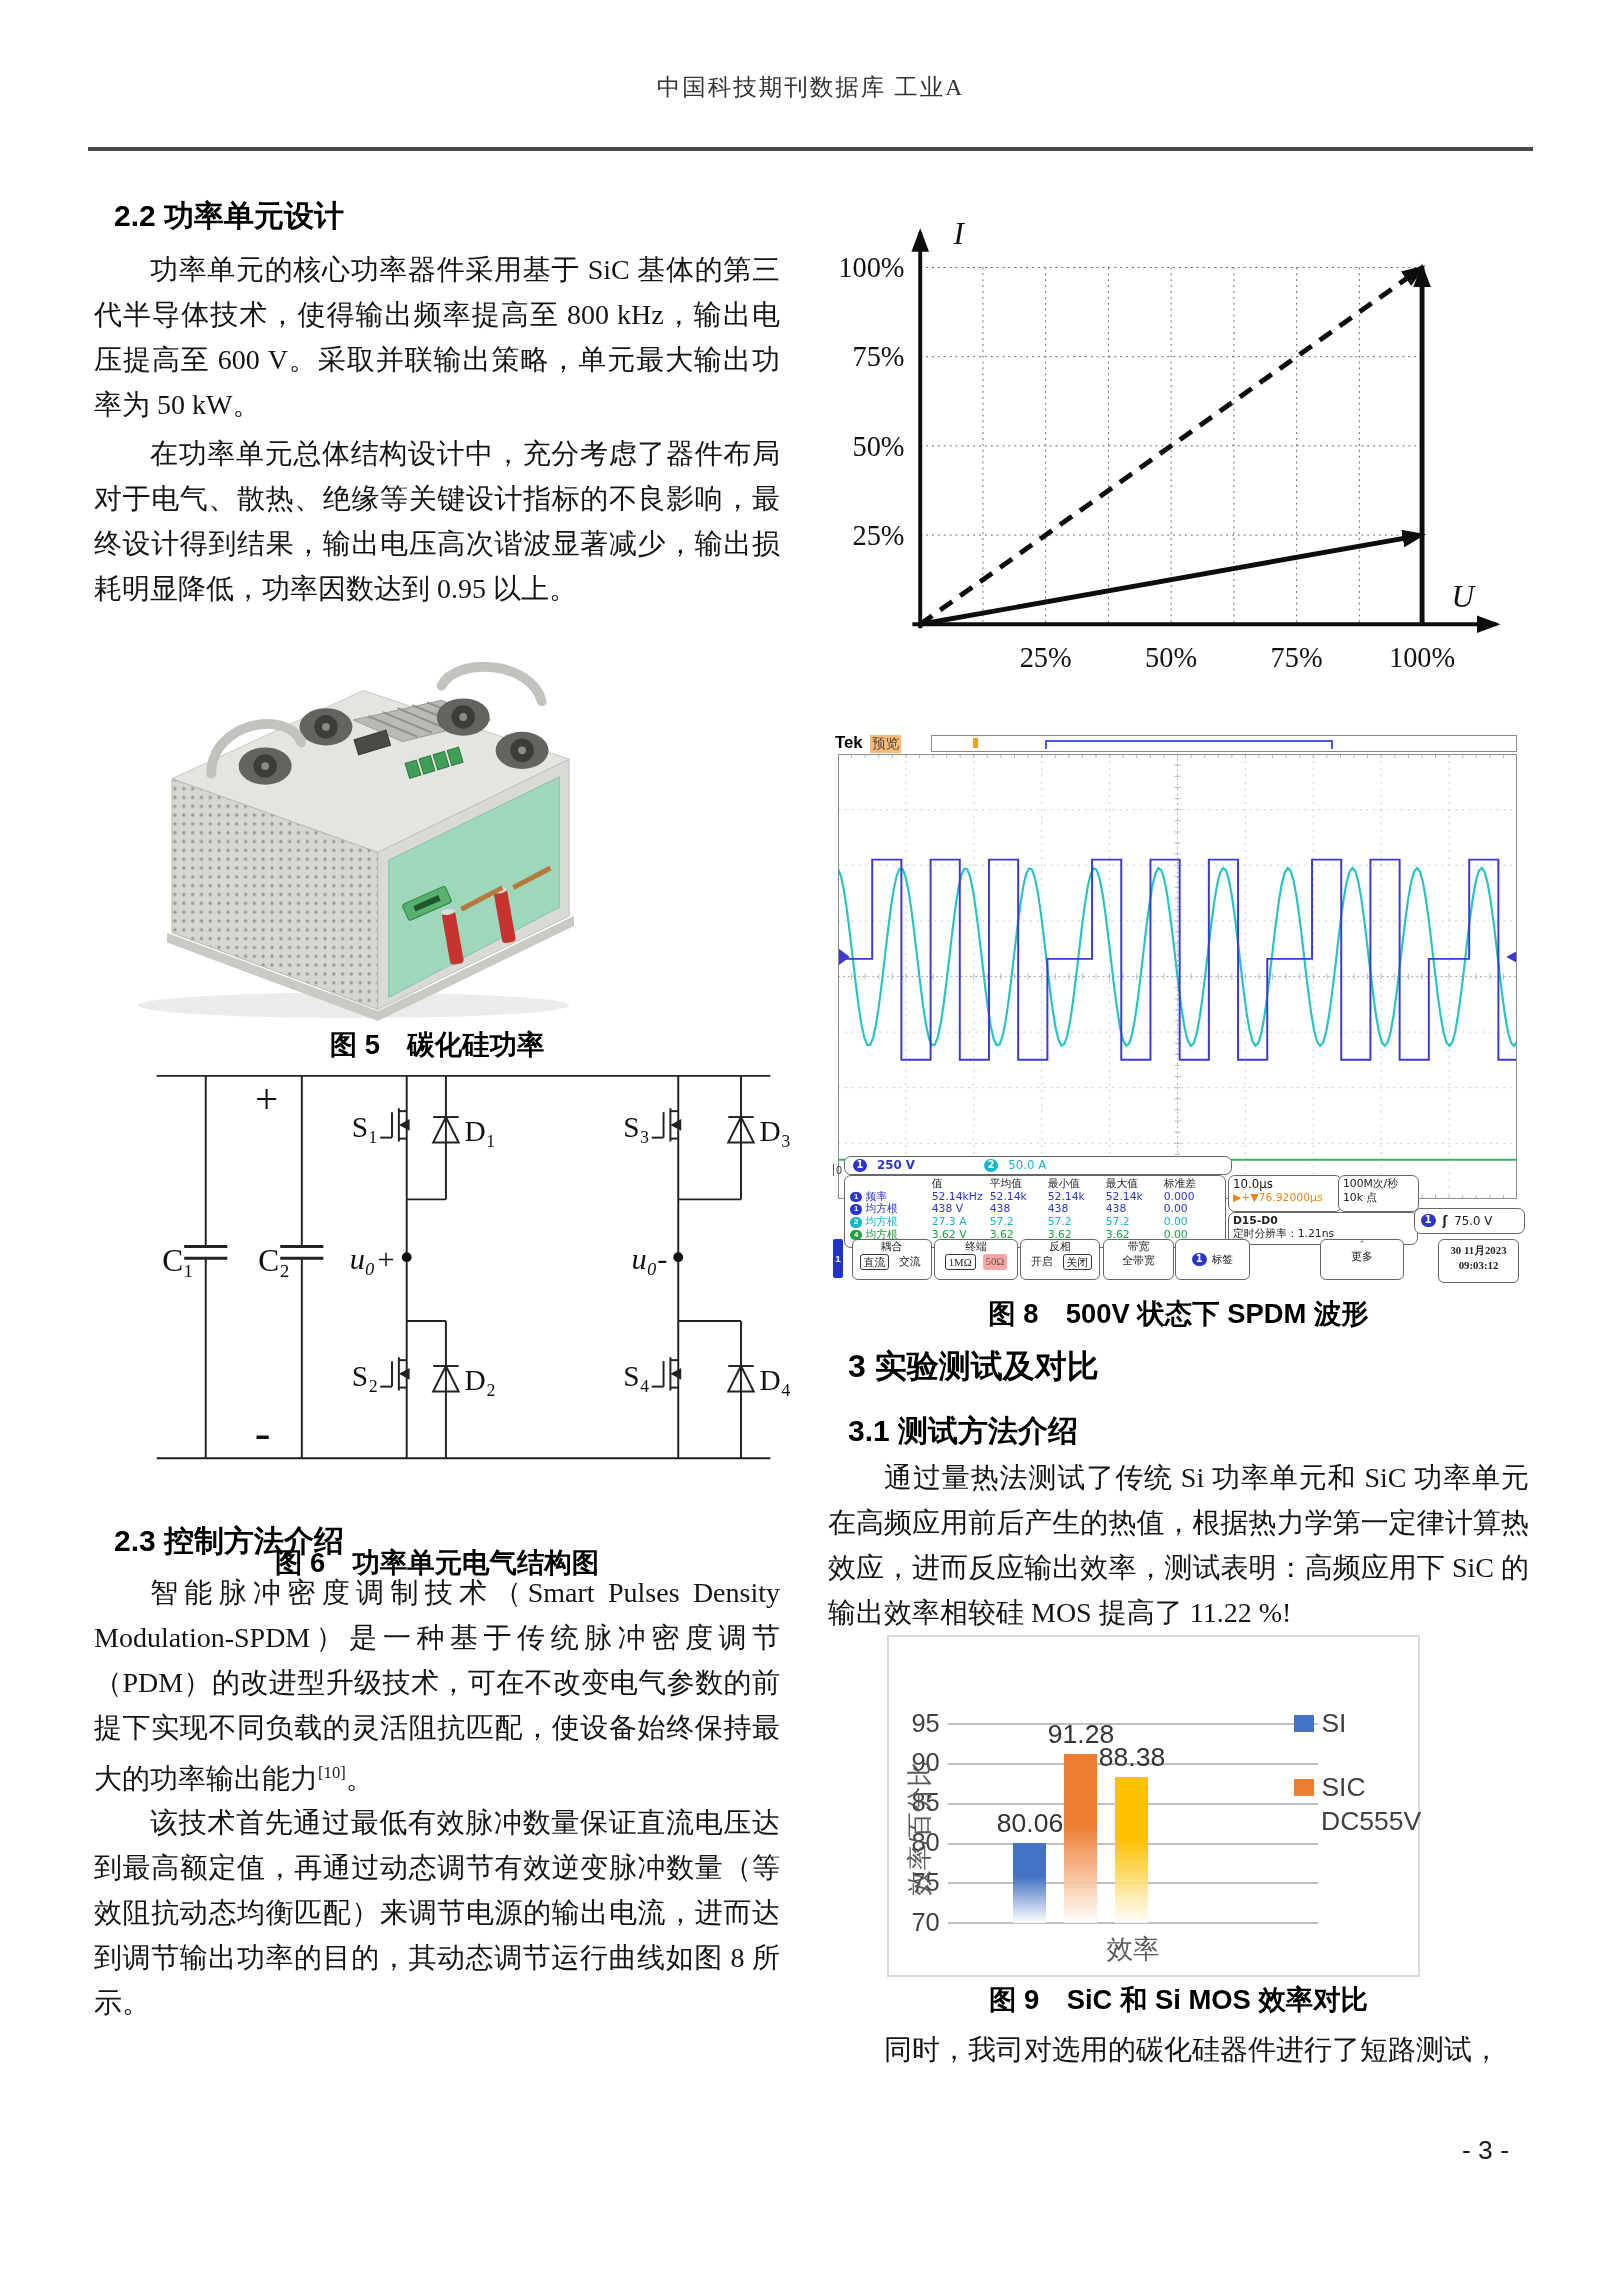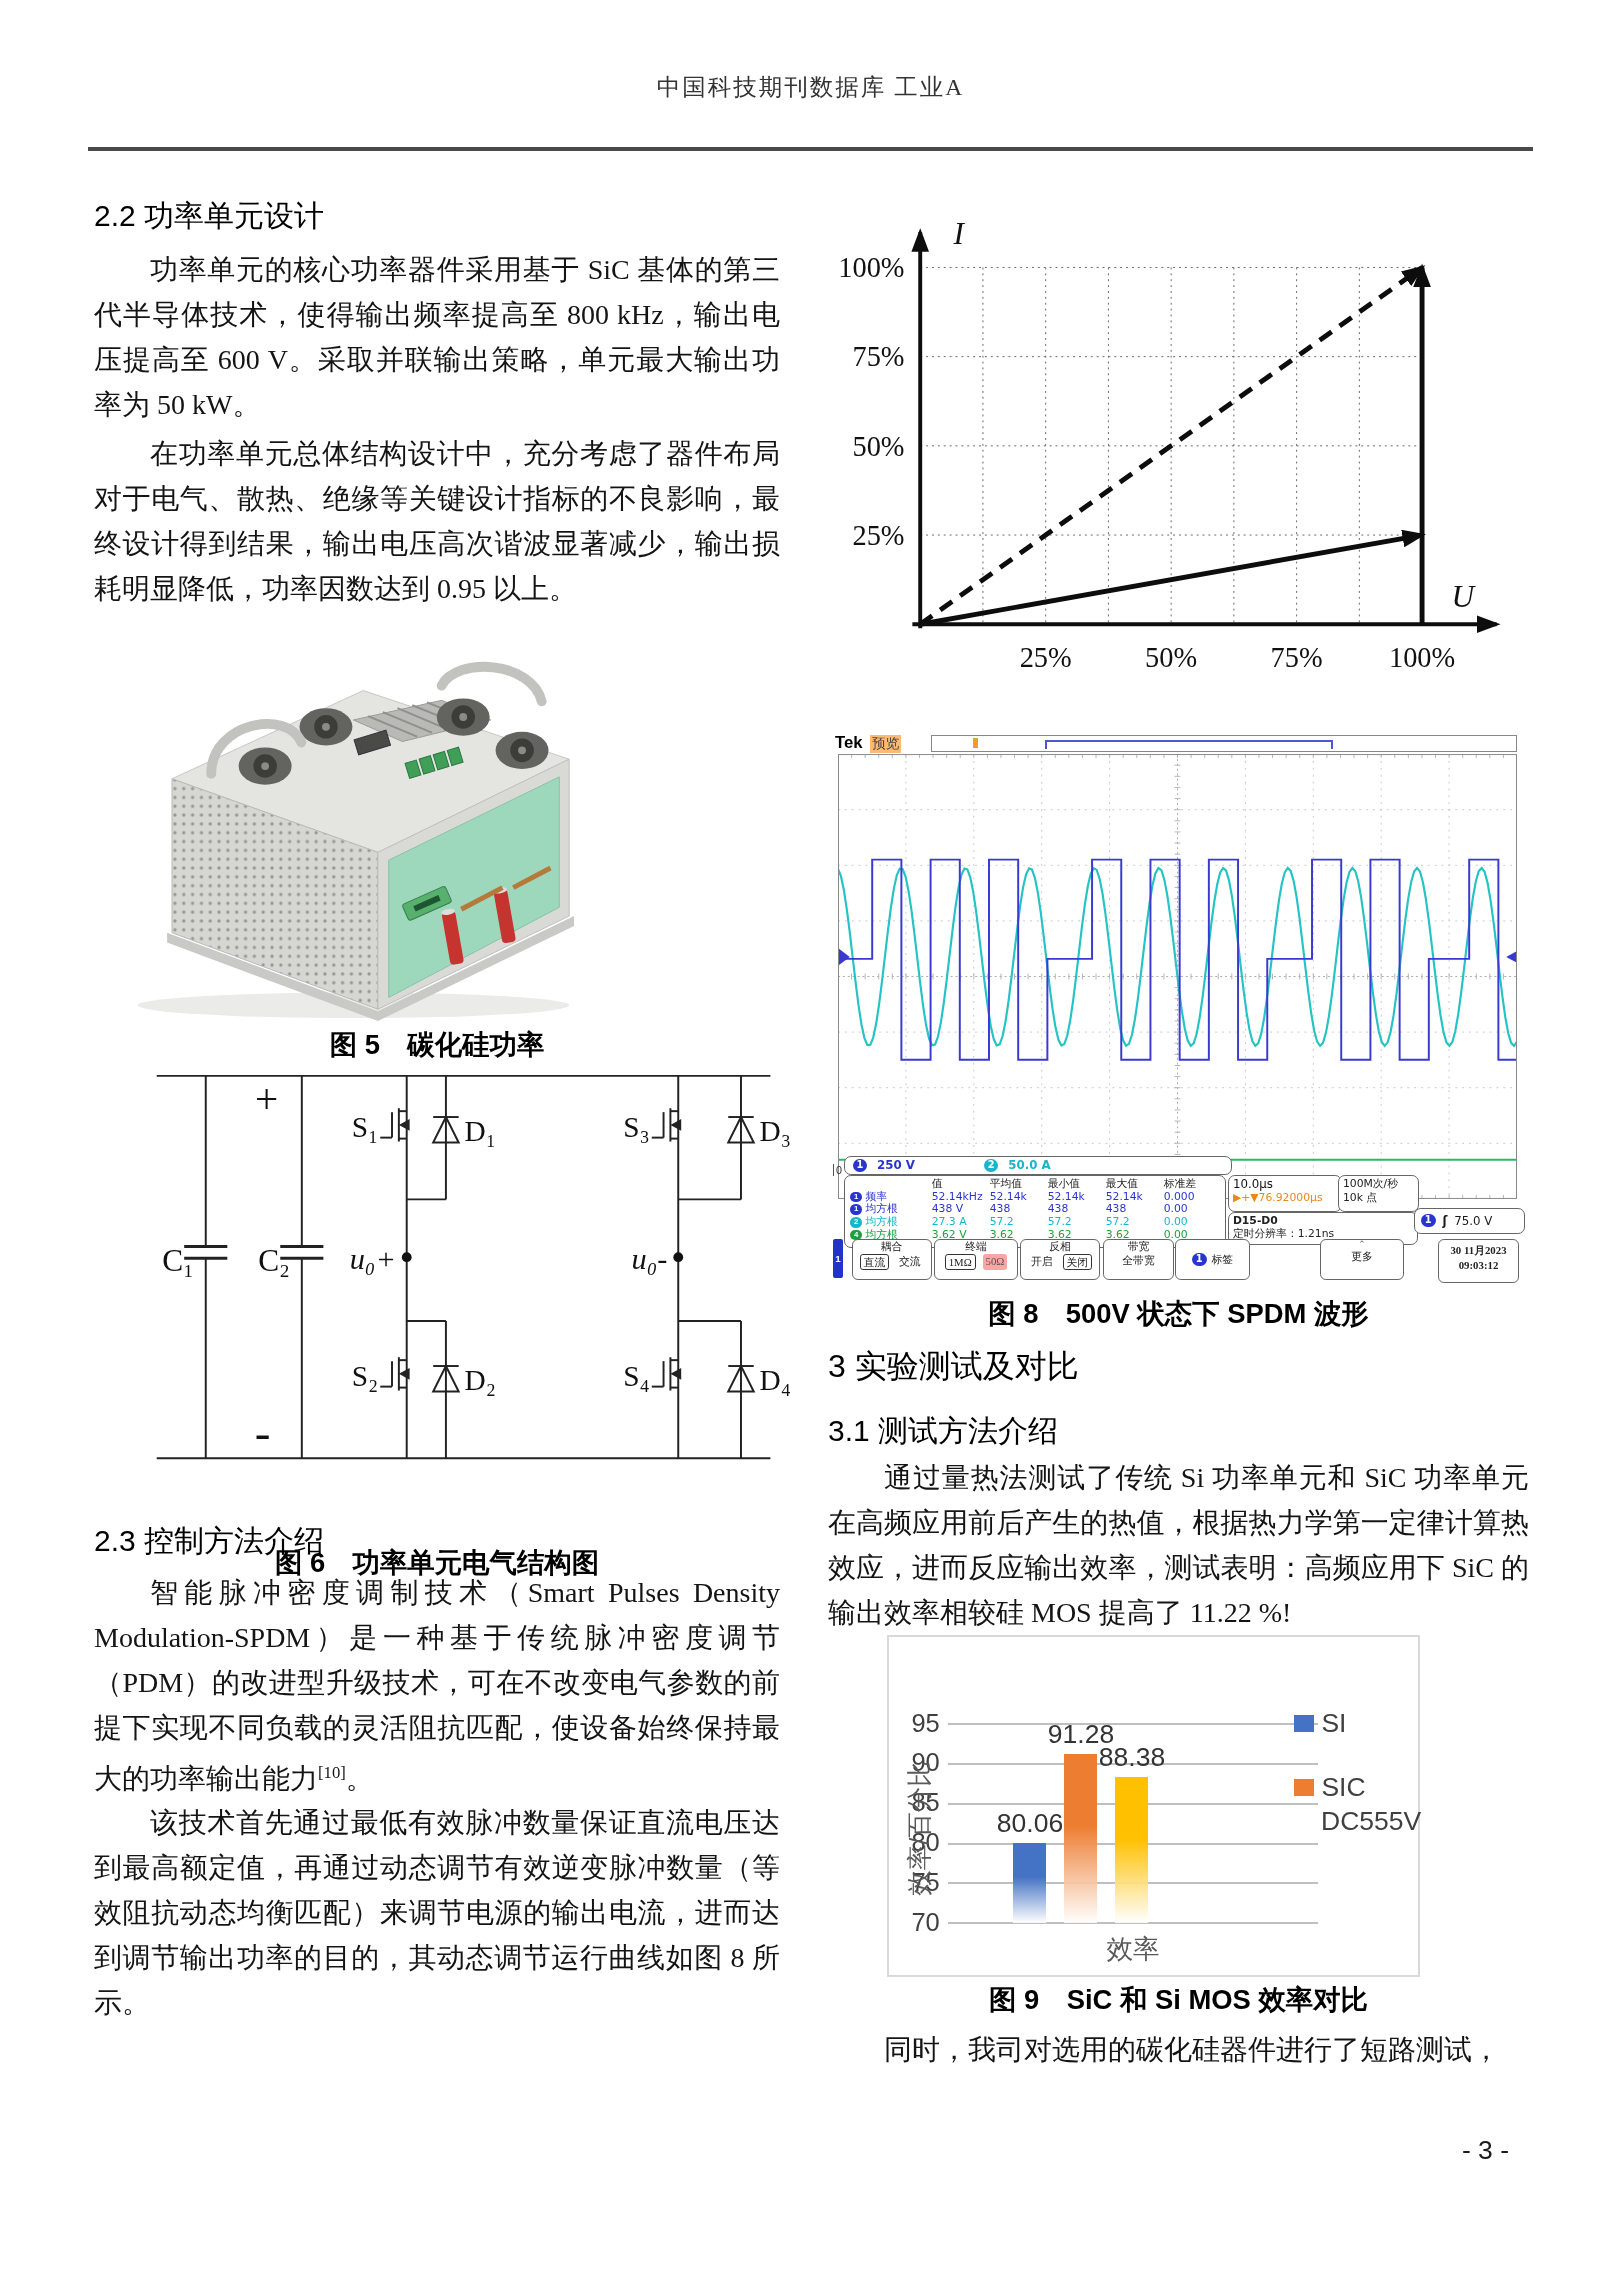--- a/index.html
+++ b/index.html
@@ -2,21 +2,21 @@
 <html><head>
 <meta charset="utf-8">
 <style>
   html,body{margin:0;padding:0;background:#888;}
   #page{position:relative;width:1621px;height:2293px;background:#ffffff;overflow:hidden;
         font-family:"Liberation Serif","DejaVu Serif",serif;color:#1a1a1a;}
   .abs{position:absolute;}
   .sans{font-family:"Liberation Sans","DejaVu Sans",sans-serif;}
   .jheader{left:0;right:0;top:71px;text-align:center;font-size:23.5px;color:#333;letter-spacing:2px;}
   .rule{left:88px;top:147px;width:1445px;height:3.9px;background:#4a4a4a;}
-  .h-sec{font-family:"Liberation Sans","DejaVu Sans",sans-serif;font-weight:400;color:#000;font-size:30px;}
+  .h-sec{font-family:"Liberation Sans","DejaVu Sans",sans-serif;font-weight:700;color:#000;font-size:30px;margin-left:20px;}
   .para{font-size:28px;line-height:45px;text-align:justify;text-indent:2em;color:#141414;}
   .cap{font-family:"Liberation Sans","DejaVu Sans",sans-serif;font-weight:700;font-size:27.4px;text-align:center;color:#000;}
   sup.ref{font-size:16.7px;}
   
   #fig7-svg .dot{stroke:#666;stroke-width:1;stroke-dasharray:2,4;}
   #fig7-svg .axis{stroke:#0d0d0d;stroke-width:4;}
   #fig7-svg .dline{stroke:#0d0d0d;stroke-width:5;}
   #fig7-svg .tick{font:29px "Liberation Serif","DejaVu Serif",serif;fill:#111;}
   #fig7-svg .axlab{font:italic 32px "Liberation Serif","DejaVu Serif",serif;fill:#111;}
   
@@ -471,21 +471,21 @@
         <path d="M0,209.0L0.0,209.0L34.9,209.0L34.9,107.7L64.7,107.7L64.7,312.0L94.5,312.0L94.5,107.7L124.3,107.7L124.3,312.0L154.1,312.0L154.1,107.7L183.9,107.7L183.9,312.0L213.7,312.0L213.7,209.0L259.3,209.0L259.3,107.7L289.1,107.7L289.1,312.0L318.9,312.0L318.9,107.7L348.7,107.7L348.7,312.0L378.5,312.0L378.5,107.7L408.3,107.7L408.3,312.0L438.1,312.0L438.1,209.0L483.8,209.0L483.8,107.7L513.6,107.7L513.6,312.0L543.4,312.0L543.4,107.7L573.2,107.7L573.2,312.0L603.0,312.0L603.0,209.0L644.2,209.0L644.2,107.7L674.0,107.7L674.0,312.0L693.0,312.0" fill="none" stroke="#3a3ad0" stroke-width="2"></path>
         <polygon points="0,198 12,207 0,216" fill="#3a3ad0"></polygon>
         <polygon points="693,201 682,207 693,213" fill="#3a3ad0"></polygon>
         <rect x="0.5" y="0.5" width="692" height="453" fill="none" stroke="#888"></rect>
       </svg>
 
     <div class="sc-box" style="left:10.8px;top:423px;width:378px;height:16.7px;display:flex;align-items:center;gap:9.8px;padding-left:7.8px;font-size:11.8px;">
       <span class="badge" style="background:#2a35d0;">1</span>
       <span style="color:#2a35d0;font-weight:bold;">250 V</span>
       <span class="badge" style="background:#17b6c9;margin-left:59px;">2</span>
-      <span style="color:#17b6c9;font-weight:bold;">50.0 A</span>
+      <span style="color:#17b6c9;font-weight:normal;">50.0 A</span>
     </div>
     <div class="abs sans" style="left:0;top:431px;font-size:10.8px;color:#333;border-left:1px solid #555;padding-left:2px;">0</div>
 
     <div class="sc-box" id="ms-table" style="left:10.8px;top:442px;width:378px;height:69px;padding:2px 0 0 2px;">
         <div class="ms-row ms-head">
           <div class="ms-name"></div>
           <div class="ms-cell">值</div>
           <div class="ms-cell">平均值</div>
           <div class="ms-cell">最小值</div>
           <div class="ms-cell">最大值</div>

